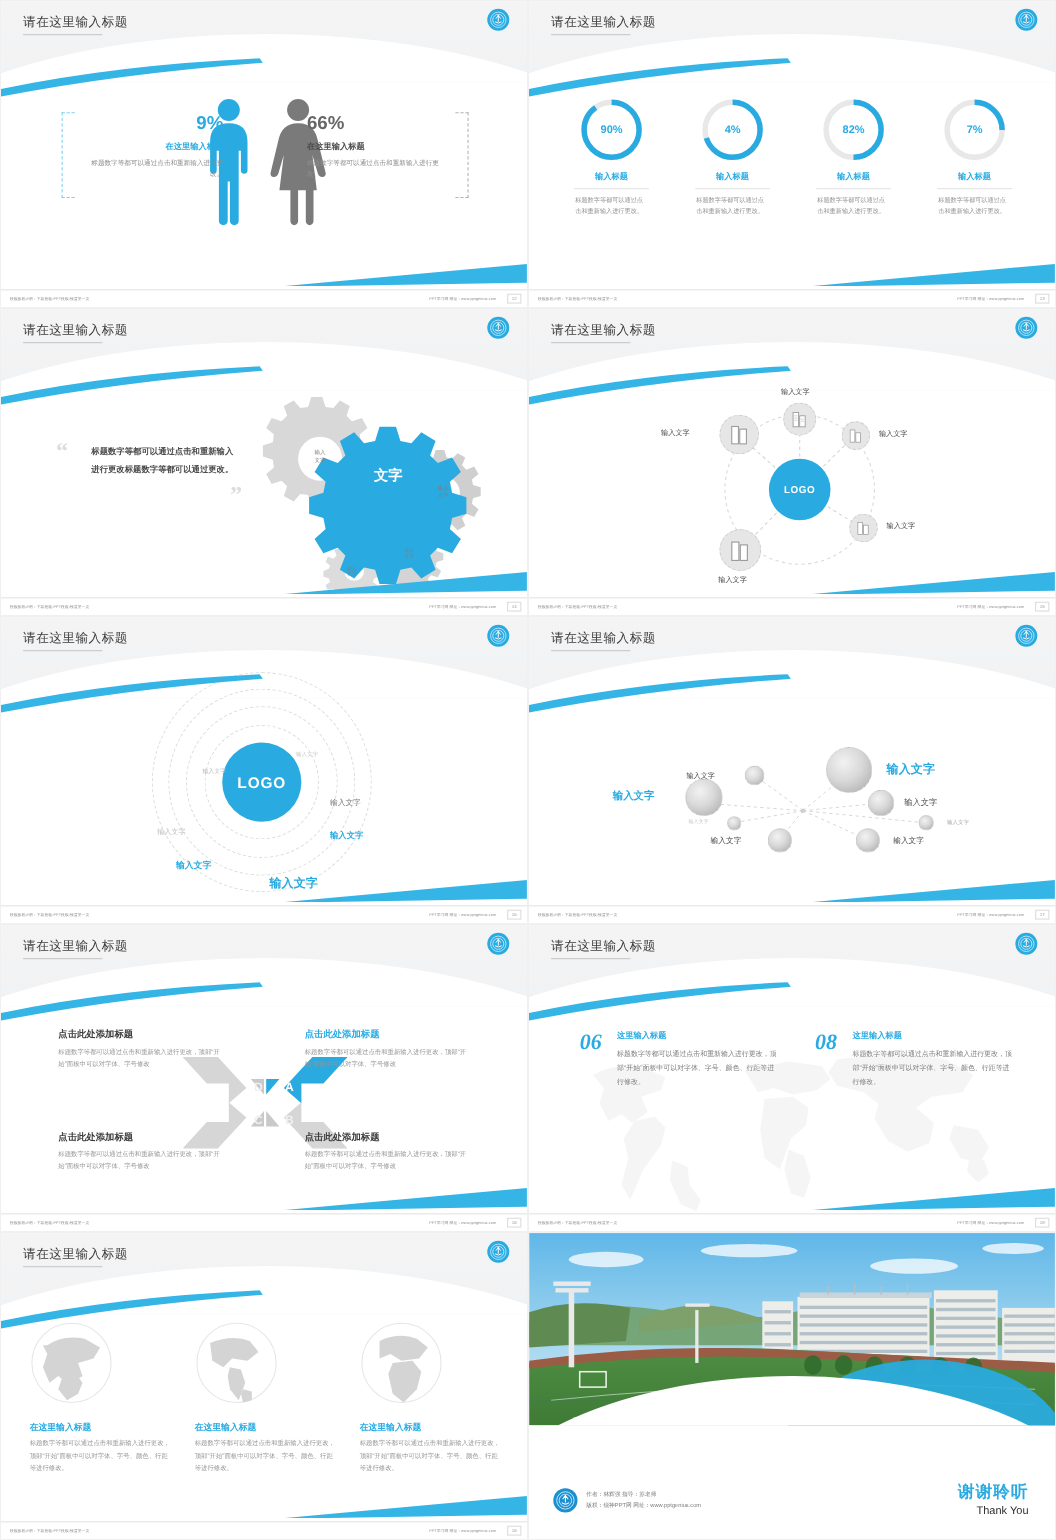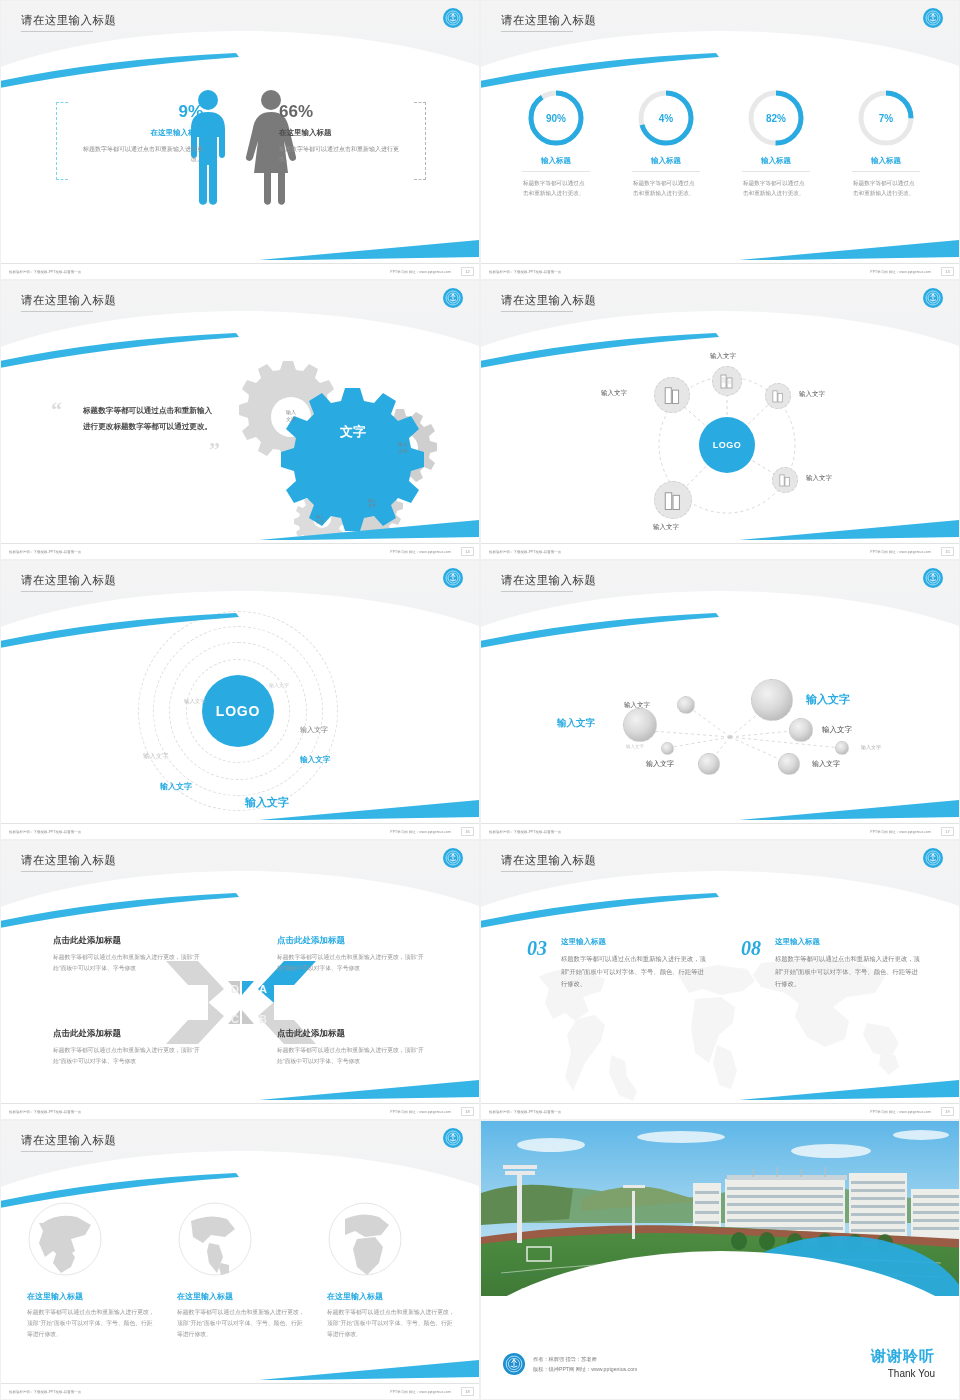--- a/index.html
+++ b/index.html
@@ -695,21 +695,21 @@
           <path d="M196 40 l40 -8 30 4 8 12 -12 10 -22 4 -18 -6 -14 4 -12 -20z"></path>
           <path d="M214 66 l26 -2 14 10 -2 16 -14 12 -10 28 -14 -10 -4 -26 4 -28z"></path>
           <path d="M236 112 l14 6 6 20 -6 18 -12 -4 -6 -22 4 -18z"></path>
           <path d="M280 30 l52 -6 46 6 26 14 -10 16 -28 4 -20 14 -24 -4 -18 -14 -24 -6 -8 -12z"></path>
           <path d="M318 70 l34 4 16 14 -4 18 -20 8 -18 -10 -12 -20 4 -14z"></path>
           <path d="M386 90 l22 4 10 16 -8 14 -18 -4 -10 -18 4 -12z"></path>
           <path d="M400 120 l14 2 4 12 -10 8 -10 -10 2 -12z"></path>
         </g>
       </svg>
       <div class="s8-blk" style="left:46px;">
-        <div class="s8-num">03</div>
+        <div class="s8-num">06</div>
         <div class="s8-h">这里输入标题</div>
         <div class="s8-p">标题数字等都可以通过点击和重新输入进行更改，顶部“开始”面板中可以对字体、字号、颜色、行距等进行修改。</div>
       </div>
       <div class="s8-blk" style="left:260px;">
         <div class="s8-num">08</div>
         <div class="s8-h">这里输入标题</div>
         <div class="s8-p">标题数字等都可以通过点击和重新输入进行更改，顶部“开始”面板中可以对字体、字号、颜色、行距等进行修改。</div>
       </div>
     </div>
 

